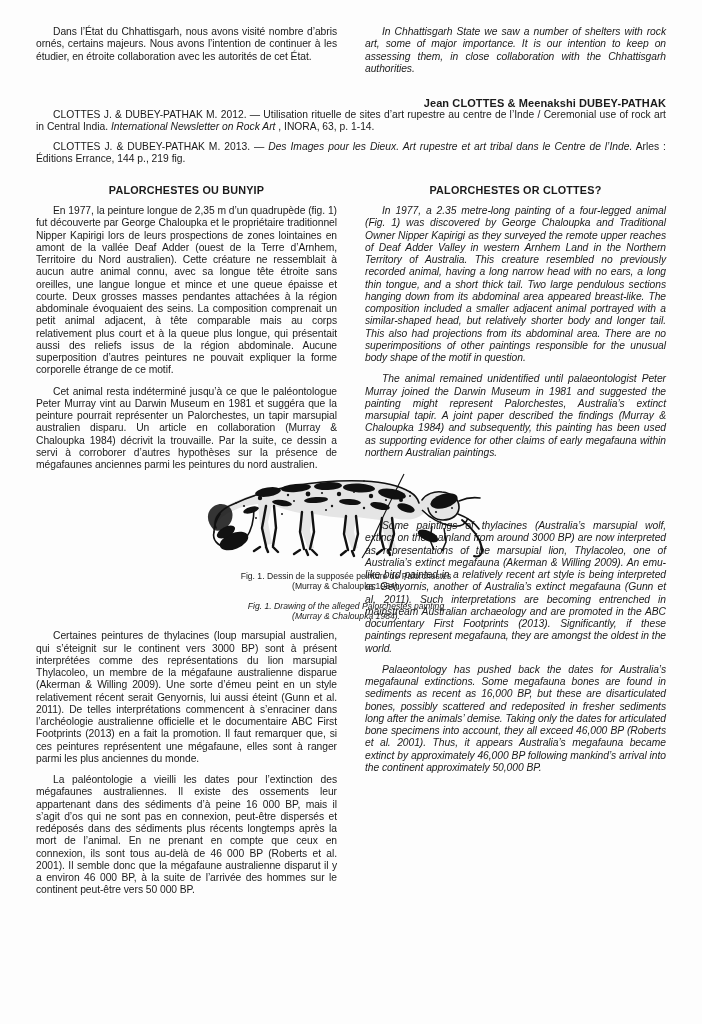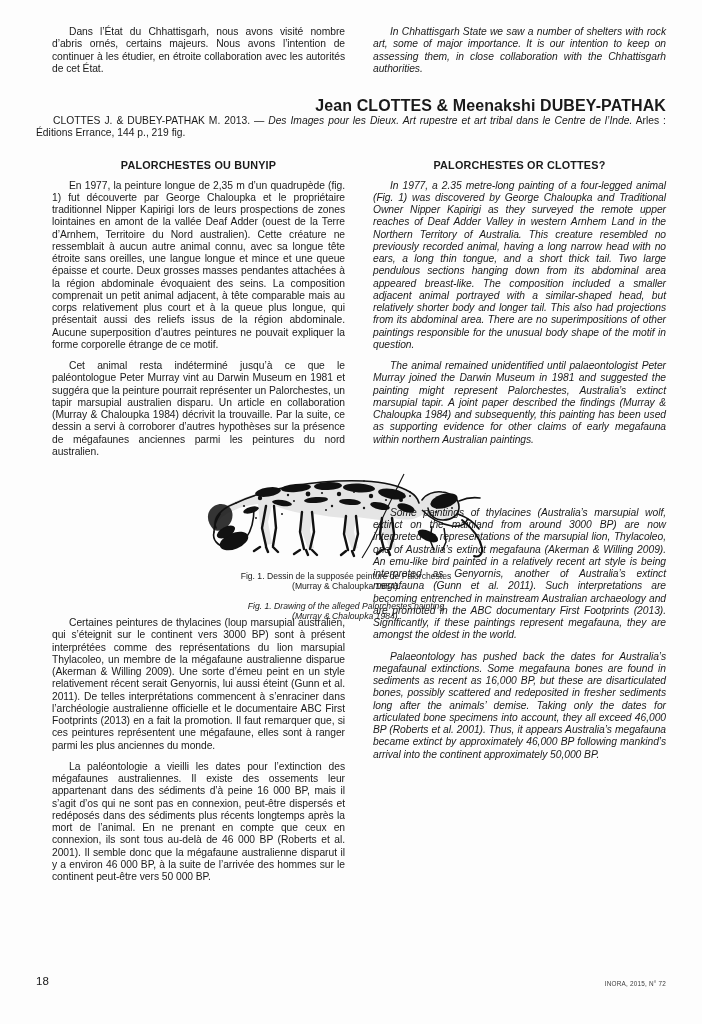--- a/index.html
+++ b/index.html
@@ -24,42 +24,41 @@
     position: absolute;
     left: 36px;
     top: 26px;
     width: 630px;
   }
 
   
   .cols {
     display: flex;
     gap: 28px;
-    margin-left: 16px;
   }
   .col {
     width: 301px;
   }
   p {
     margin: 0 0 9px 0;
     font-size: 10.3px;
     line-height: 12.25px;
     text-align: justify;
     text-indent: 17px;
     letter-spacing: -0.05px;
     word-spacing: 0px;
   }
   .en p, p.en {
     font-style: italic;
   }
 
   .author-line {
     text-align: right;
     font-weight: bold;
-    font-size: 16px;
+    font-size: 11px;
     margin: 13px 0 0 0;
     letter-spacing: 0.1px;
   }
 
   .biblio-head {
     text-align: center;
     font-size: 10.6px;
     margin: 19px 0 11px 0;
     letter-spacing: 0.5px;
   }
@@ -138,20 +137,23 @@
         <p>Dans l’État du Chhattisgarh, nous avons visité nombre d’abris ornés, certains majeurs. Nous avons l’intention de continuer à les étudier, en étroite collaboration avec les autorités de cet État.</p>
       </div>
       <div class="col en">
         <p>In Chhattisgarh State we saw a number of shelters with rock art, some of major importance. It is our intention to keep on assessing them, in close collaboration with the Chhattisgarh authorities.</p>
       </div>
     </div>
 
     <div class="author-line">Jean CLOTTES &amp; Meenakshi DUBEY-PATHAK</div>
 
 
+    <div class="biblio-entry">
+      <span>CLOTTES J. &amp; DUBEY-PATHAK M. 2012. — Utilisation rituelle de sites d’art rupestre au centre de l’Inde / Ceremonial use of rock art in Central India. </span><i>International Newsletter on Rock Art</i><span> , INORA, 63, p. 1-14.</span>
+    </div>
     <div class="biblio-entry">
       <span>CLOTTES J. &amp; DUBEY-PATHAK M. 2013. — </span><i>Des Images pour les Dieux. Art rupestre et art tribal dans le Centre de l’Inde.</i><span> Arles : Éditions Errance, 144 p., 219 fig.</span>
     </div>
 
     <div class="cols" style="margin-top:10px">
 
       <div class="col">
         <div class="sec-title">PALORCHESTES OU BUNYIP</div>
         <p>En 1977, la peinture longue de 2,35 m d’un quadrupède (fig. 1) fut découverte par George Chaloupka et le propriétaire traditionnel Nipper Kapirigi lors de leurs prospections de zones lointaines en amont de la vallée Deaf Adder (ouest de la Terre d’Arnhem, Territoire du Nord australien). Cette créature ne ressemblait à aucun autre animal connu, avec sa longue tête étroite sans oreilles, une langue longue et mince et une queue épaisse et courte. Deux grosses masses pendantes attachées à la région abdominale évoquaient des seins. La composition comprenait un petit animal adjacent, à tête comparable mais au corps relativement plus court et à la queue plus longue, qui présentait aussi des reliefs issus de la région abdominale. Aucune superposition d’autres peintures ne pouvait expliquer la forme corporelle étrange de ce motif.</p>
         <p>Cet animal resta indéterminé jusqu’à ce que le paléontologue Peter Murray vint au Darwin Museum en 1981 et suggéra que la peinture pourrait représenter un Palorchestes, un tapir marsupial australien disparu. Un article en collaboration (Murray &amp; Chaloupka 1984) décrivit la trouvaille. Par la suite, ce dessin a servi à corroborer d’autres hypothèses sur la présence de mégafaunes anciennes parmi les peintures du nord australien.</p>
@@ -280,18 +282,14 @@
     <div class="fig-cap">
       <span>Fig. 1. Dessin de la supposée peinture de Palorchestes</span><br>
       <span>(Murray &amp; Chaloupka 1984).</span>
     </div>
     <div class="fig-cap en">
       <span>Fig. 1. Drawing of the alleged Palorchestes painting</span><br>
       <span>(Murray &amp; Chaloupka 1984).</span>
     </div>
   </div>
 
-  <div class="footer">
-    <div class="page-num">18</div>
-    <div class="journal-ref">INORA, 2015, N° 72</div>
-  </div>
 
 </div>
 
 </body></html>

